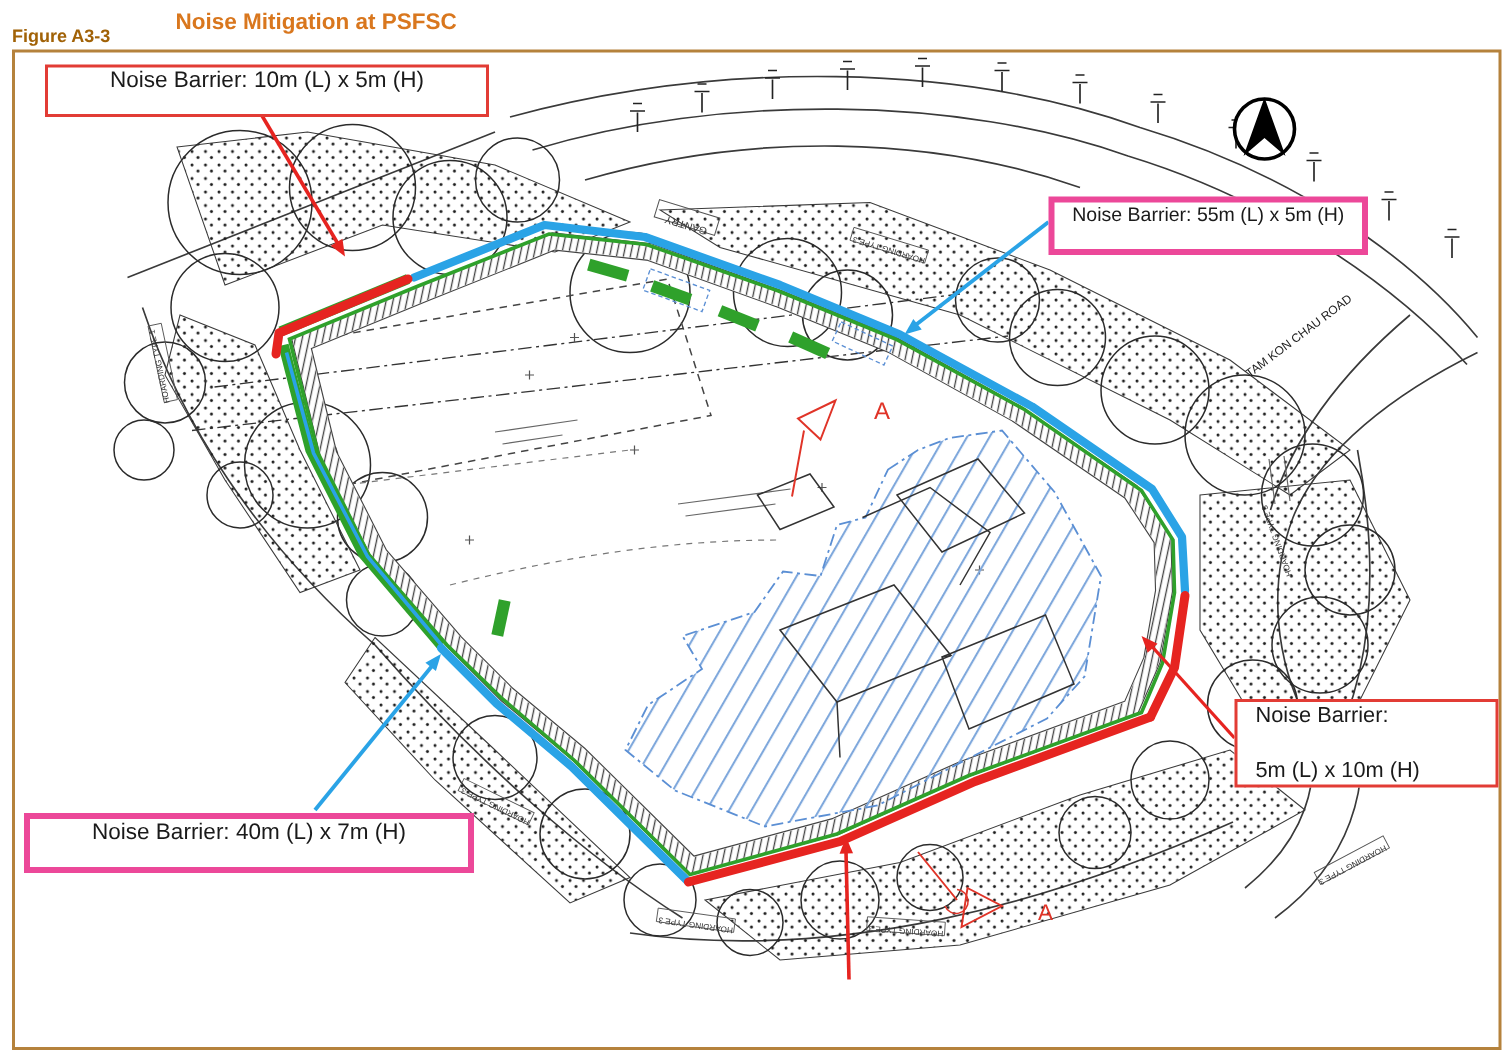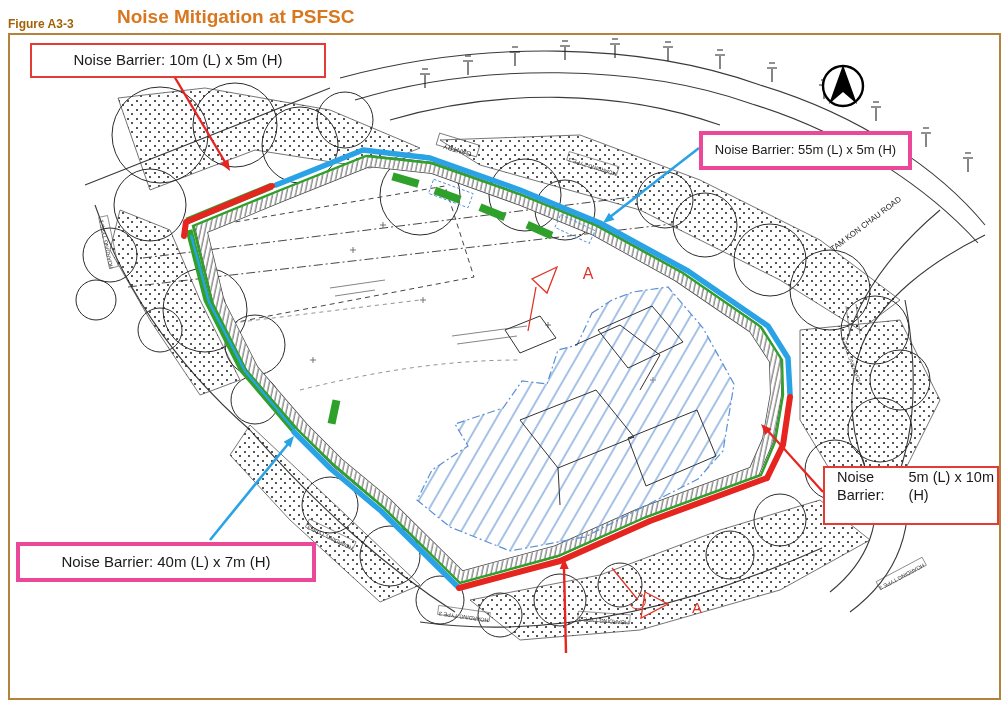--- a/index.html
+++ b/index.html
@@ -1,29 +1,29 @@
 <!DOCTYPE html>
 <html><head>
 <meta charset="utf-8">
 <style>
   html,body{margin:0;padding:0;background:#fff;font-family:"Liberation Sans",sans-serif;}
   #stage{position:relative;width:1008px;height:706px;background:#fff;overflow:hidden;}
   .abs{position:absolute;}
   #fig-title{left:8px;top:17px;font-size:12px;font-weight:bold;color:#a16207;}
-  #fig-caption{left:117px;top:6px;font-size:19px;font-weight:bold;color:#d9771e;}
+  #fig-caption{left:117px;top:6px;font-size:15px;font-weight:bold;color:#d9771e;}
   #figure-box{left:8px;top:33px;width:989px;height:663px;border:2px solid #b5823c;background:#fff;}
   #plan-svg{left:0;top:0;}
-  .callout{background:#fff;display:flex;align-items:center;justify-content:center;
+  .callout{background:#fff;display:flex;justify-content:center;
            font-size:15px;color:#1a1a1a;z-index:5;line-height:1.25;}
   .callout.red{border:2px solid #e23c35;}
   .callout.blue{border:4px solid #ec4899;}
   #callout-nb1{left:30px;top:43px;width:292px;height:31px;}
   #callout-nb2{left:699px;top:131px;width:205px;height:31px;font-size:13px;}
   #callout-nb3{left:16px;top:542px;width:292px;height:32px;}
-  #callout-nb4{left:823px;top:466px;width:160px;height:55px;flex-direction:row;align-items:flex-start;justify-content:space-between;padding-left:12px;font-size:14.5px;}
+  #callout-nb4{left:823px;top:466px;width:160px;height:55px;flex-direction:column;align-items:flex-start;justify-content:space-between;padding-left:12px;font-size:14.5px;}
   #callout-nb5{left:485px;top:655px;width:308px;height:36px;}
   svg text{font-family:"Liberation Sans",sans-serif;}
 </style>
 </head>
 <body>
 
 <div id="stage">
 
   <div class="abs" id="fig-title">Figure A3-3</div>
   <div class="abs" id="fig-caption">Noise Mitigation at PSFSC</div>

